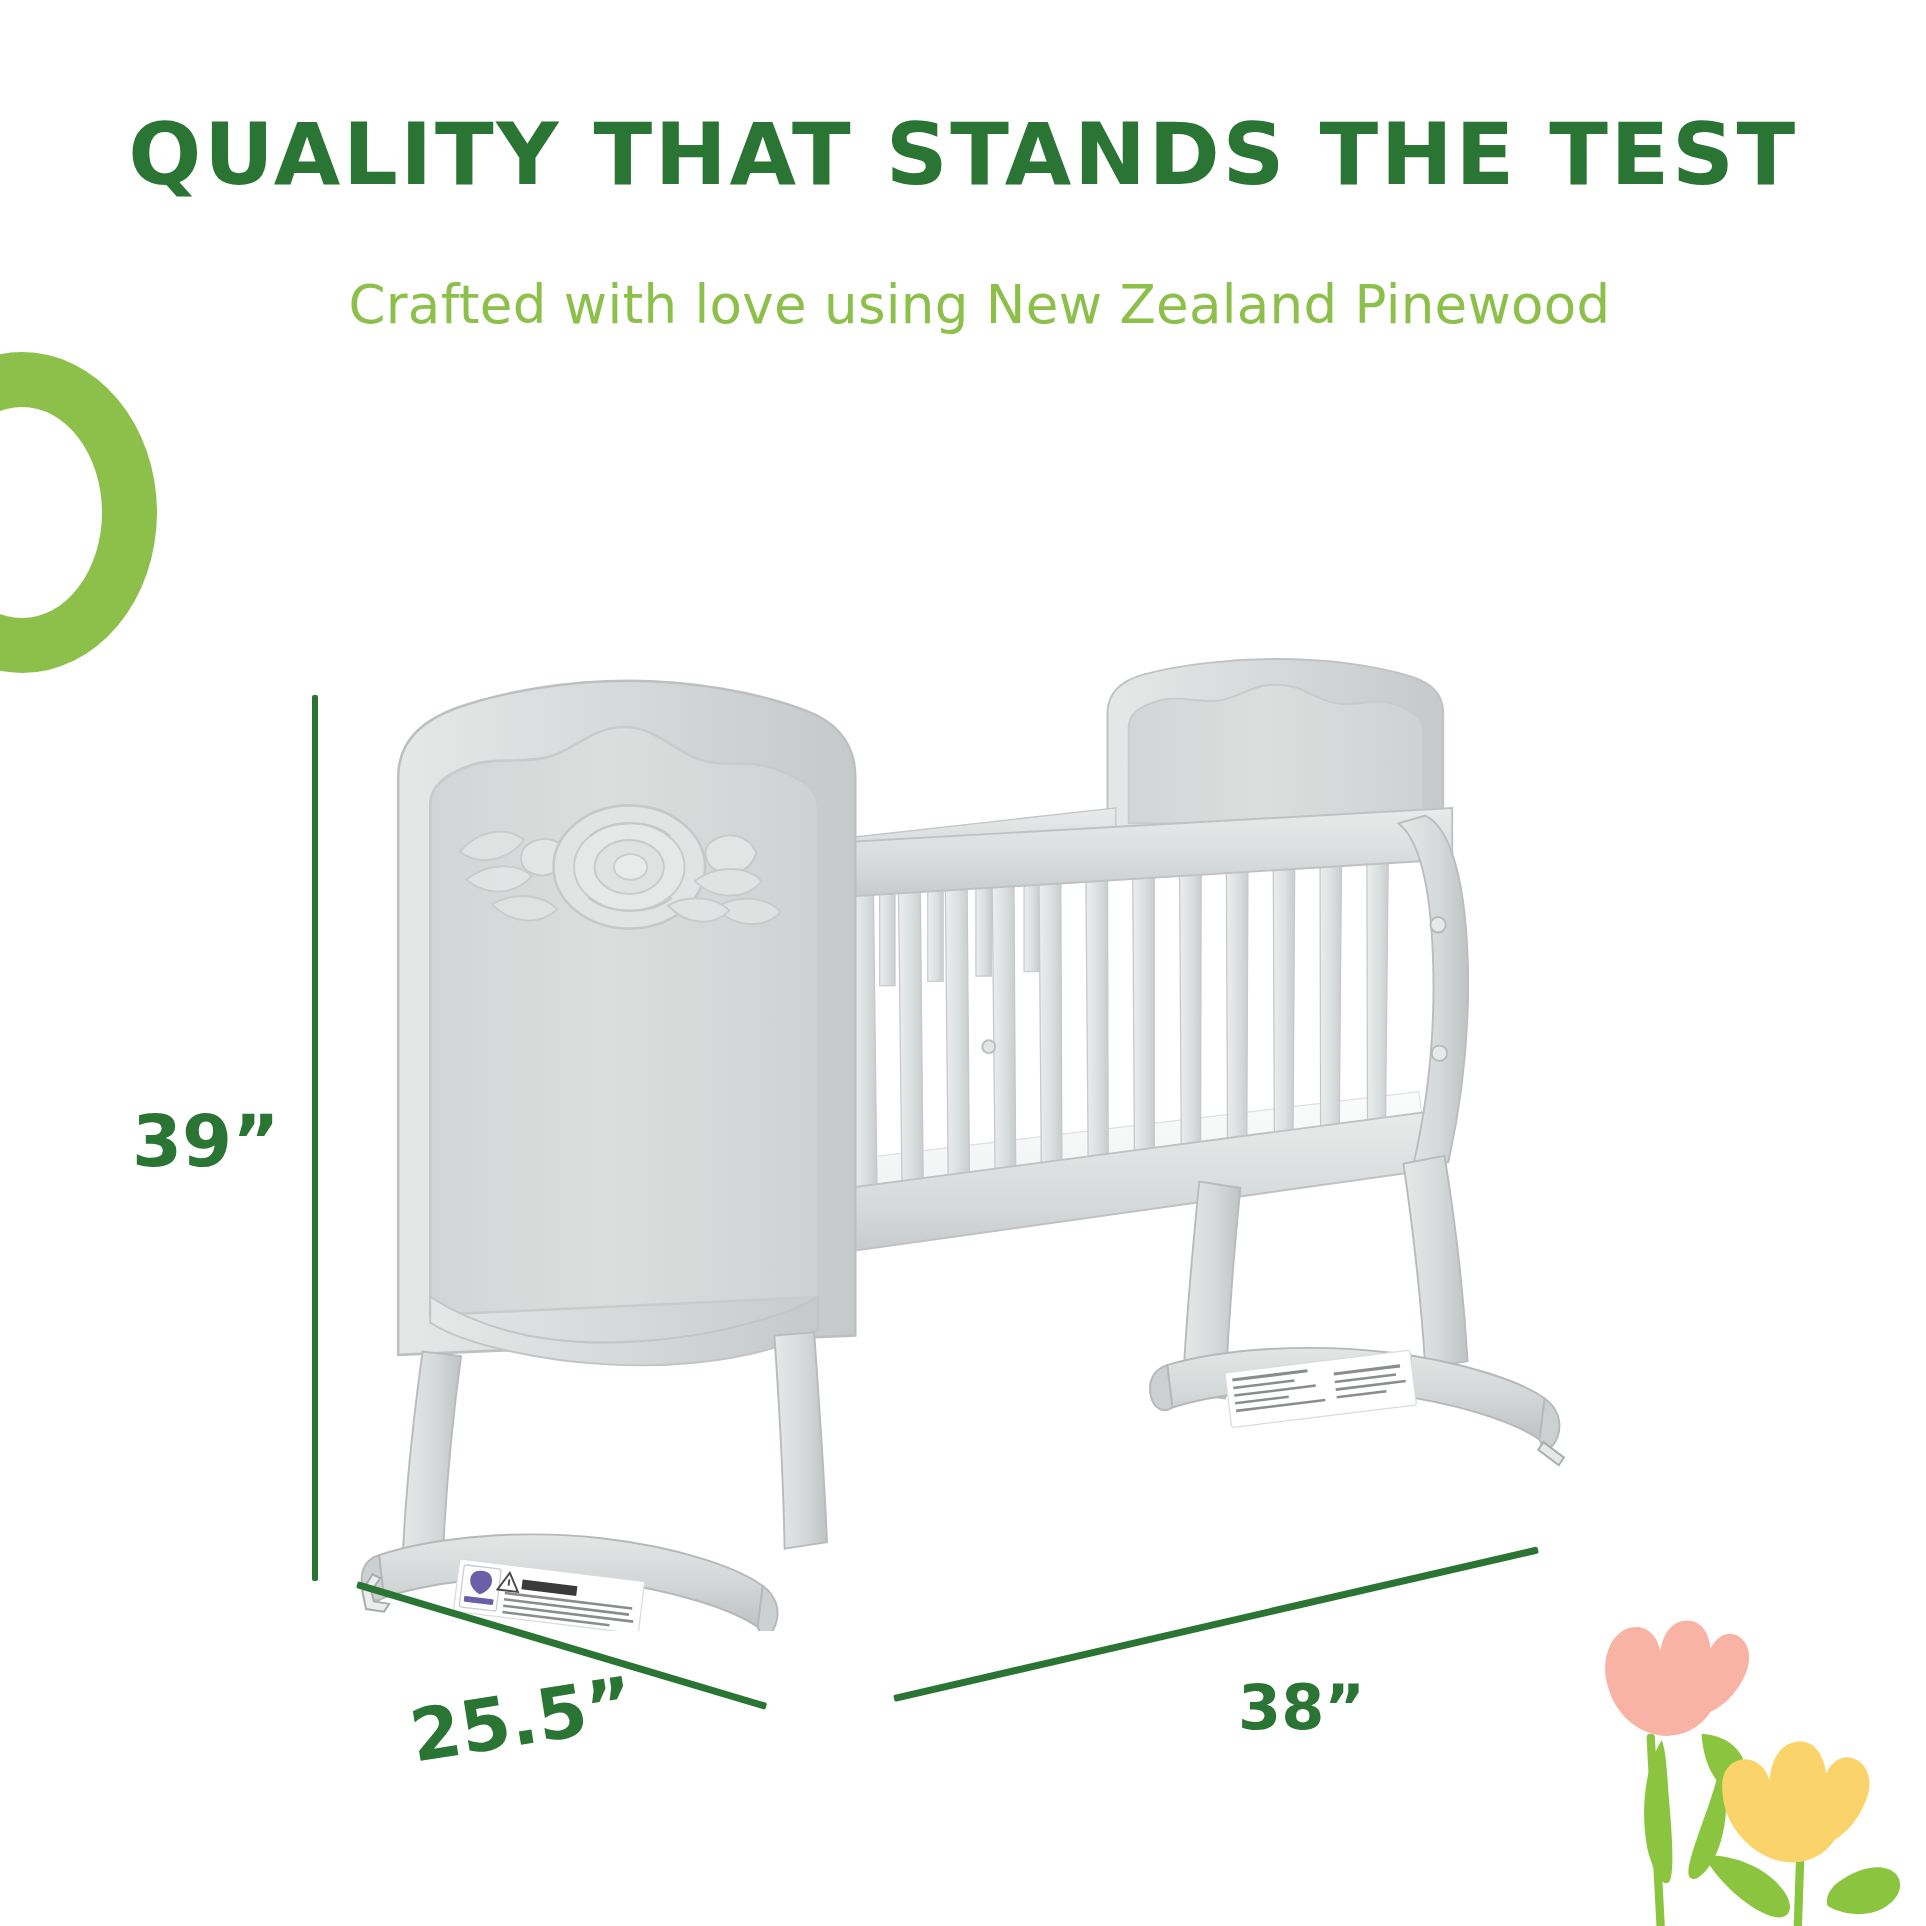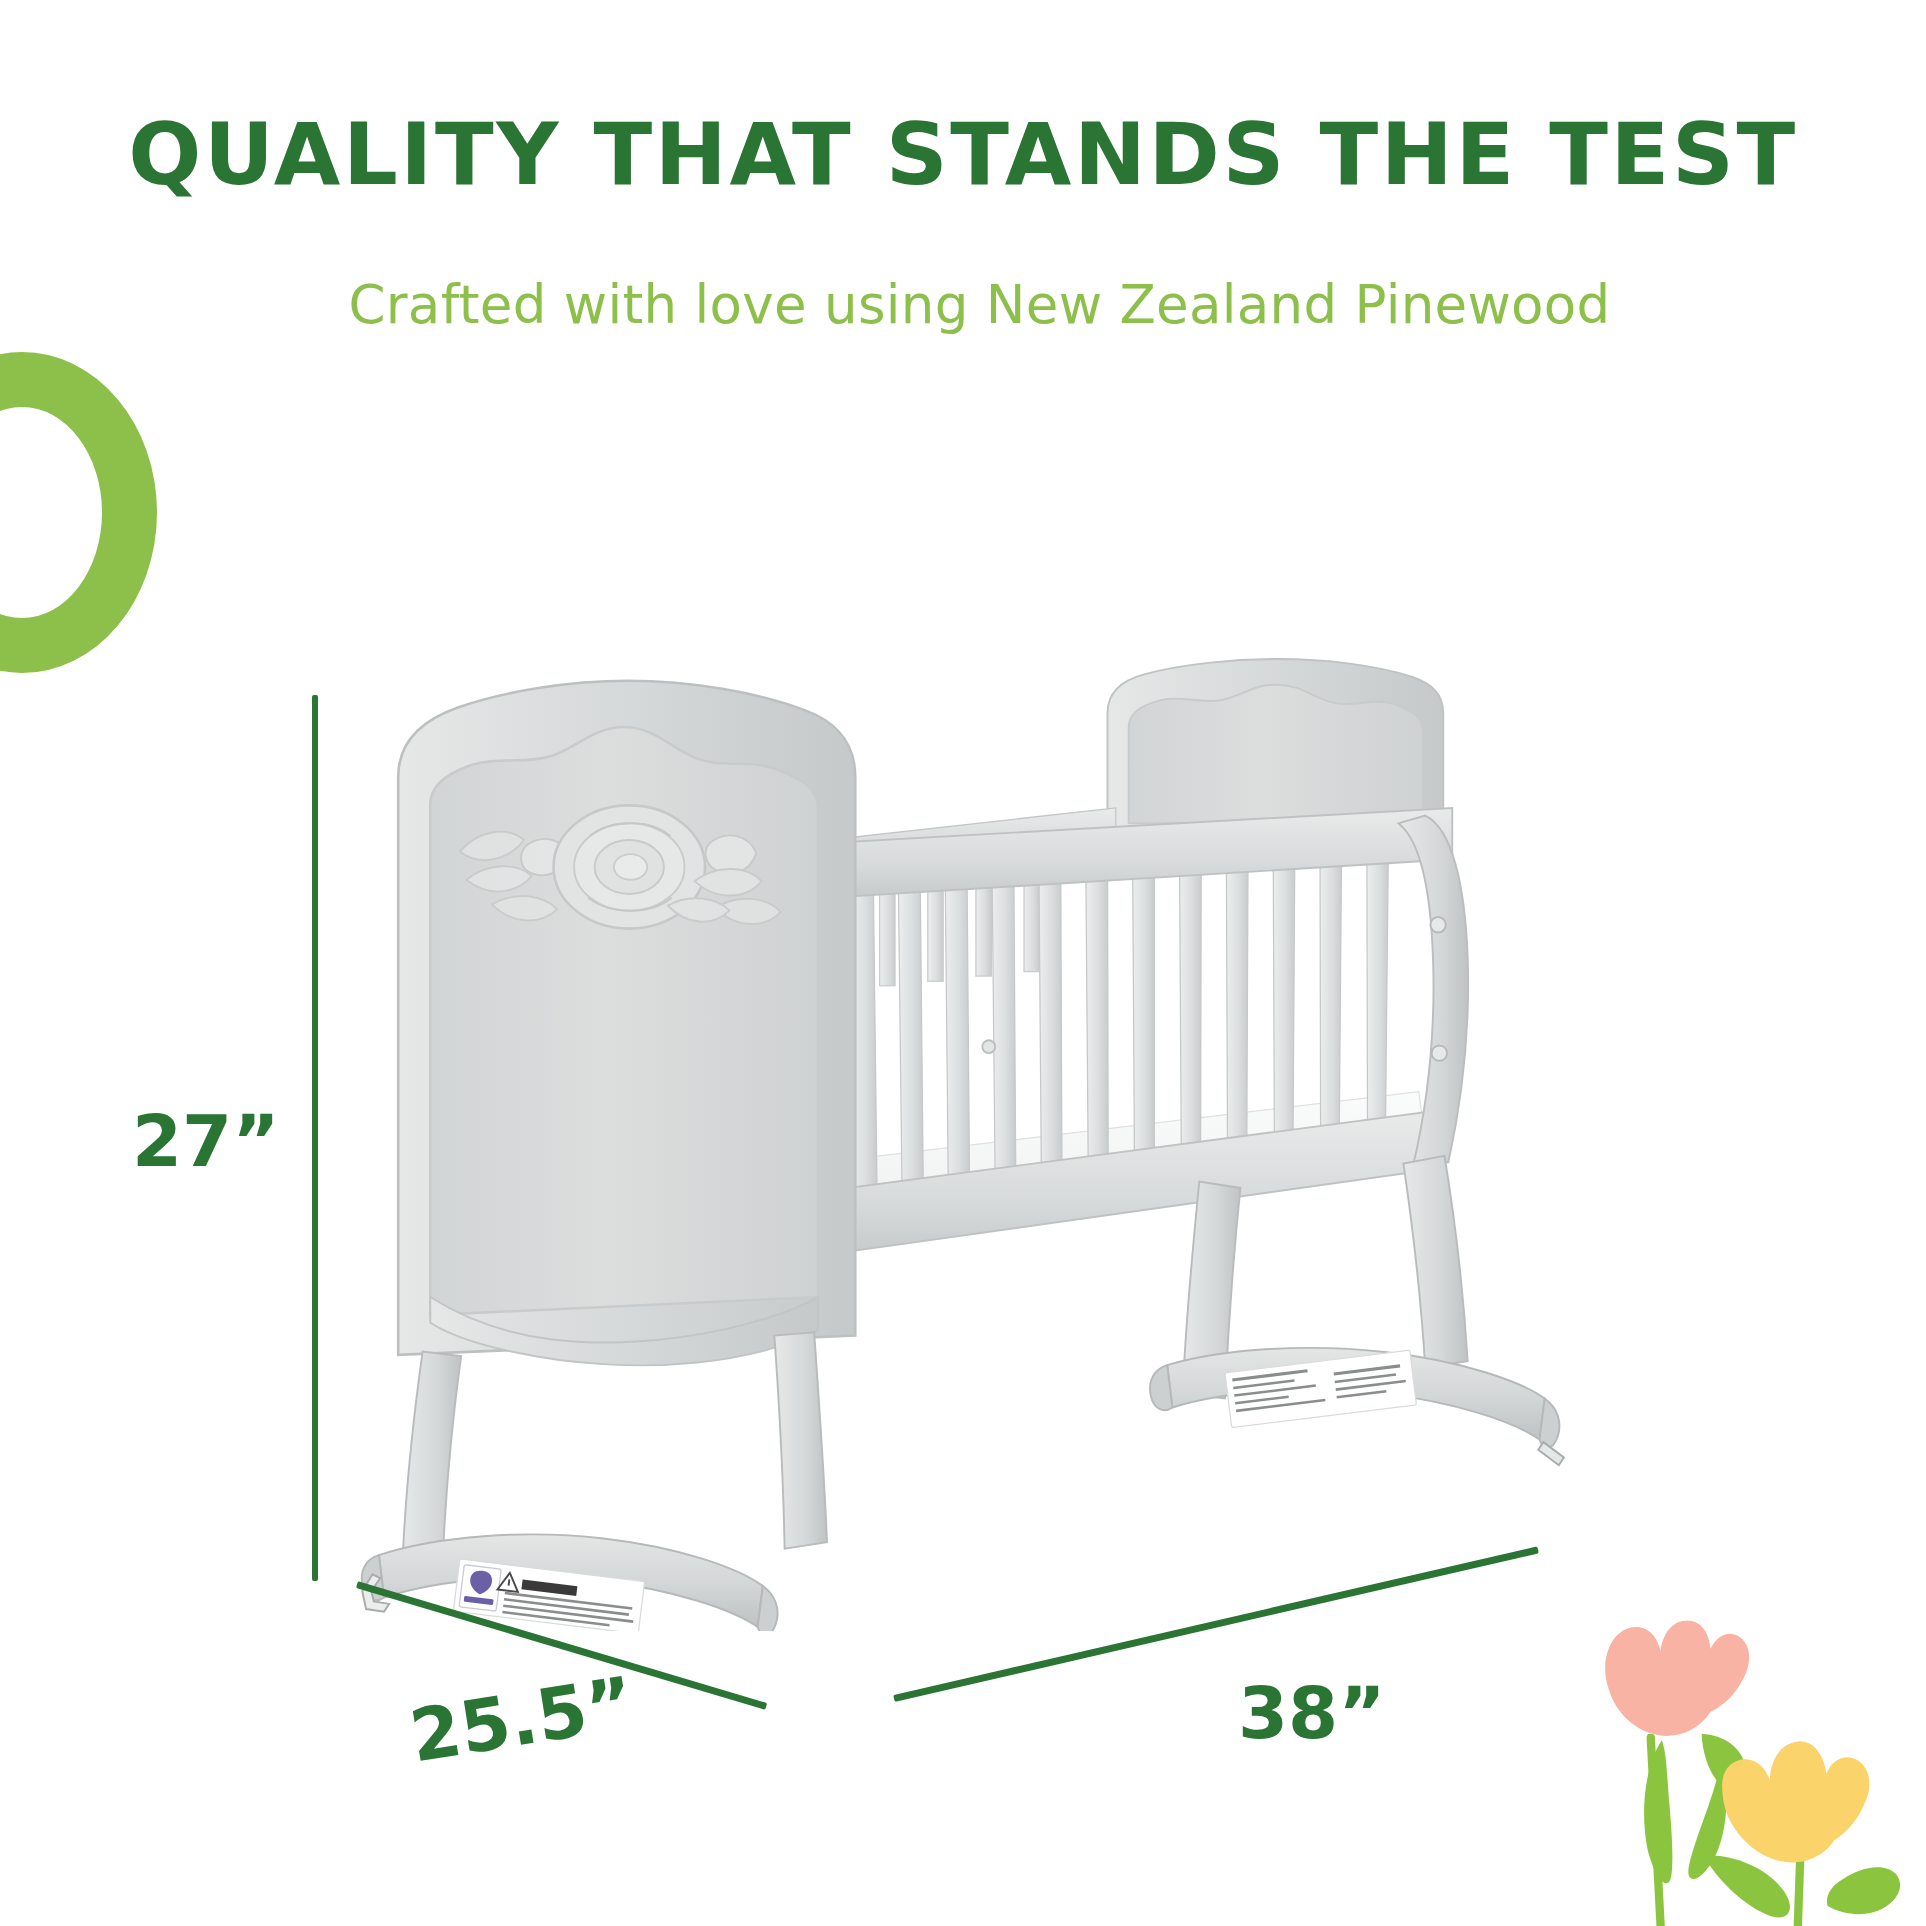--- a/index.html
+++ b/index.html
@@ -46,21 +46,21 @@
   .diag-left  { left:357px;  top:1581px; width:427px; transform:rotate(16.6deg); }
   .diag-right { left:894px; top:1695px; width:661px; transform:rotate(-13.0deg); }
 
   
   .dim {
     position:absolute; color:#2a7434; font-weight:700;
     font-family:"DejaVu Sans", sans-serif; white-space:nowrap;
   }
   .dim-h   { left:132px;  top:1099px; font-size:72px; }
   .dim-d   { left:411px;  top:1695px; font-size:72px; transform:rotate(-9deg); transform-origin:0 50%; }
-  .dim-w   { left:1238px; top:1671px; font-size:72px; }
+  .dim-w   { left:1238px; top:1671px; font-size:62px; }
 
   
   .tulips { position:absolute; left:1573px; top:1573px; width:360px; height:360px; }
   .tulips svg { display:block; width:100%; height:100%; }
 </style>
 </head>
 <body>
 
 <div id="stage">
 
@@ -285,21 +285,21 @@
           </g>
         </g>
       </g>
     </svg>
   </div>
 
   <div class="dimline vline"></div>
   <div class="diag diag-left"></div>
   <div class="diag diag-right"></div>
 
-  <div class="dim dim-h">27”</div>
+  <div class="dim dim-h">39”</div>
 
   <div class="dim dim-d">25.5”</div>
 
   <div class="dim dim-w">38”</div>
 
   <div class="tulips">
     <svg viewBox="0 0 560 560" xmlns="http://www.w3.org/2000/svg">
 
       <path d="M138,260 C112,300 104,370 116,430 C126,470 142,490 150,480
                C158,468 154,404 150,360 C146,316 146,280 138,260 Z" fill="#8bc53f"></path>

